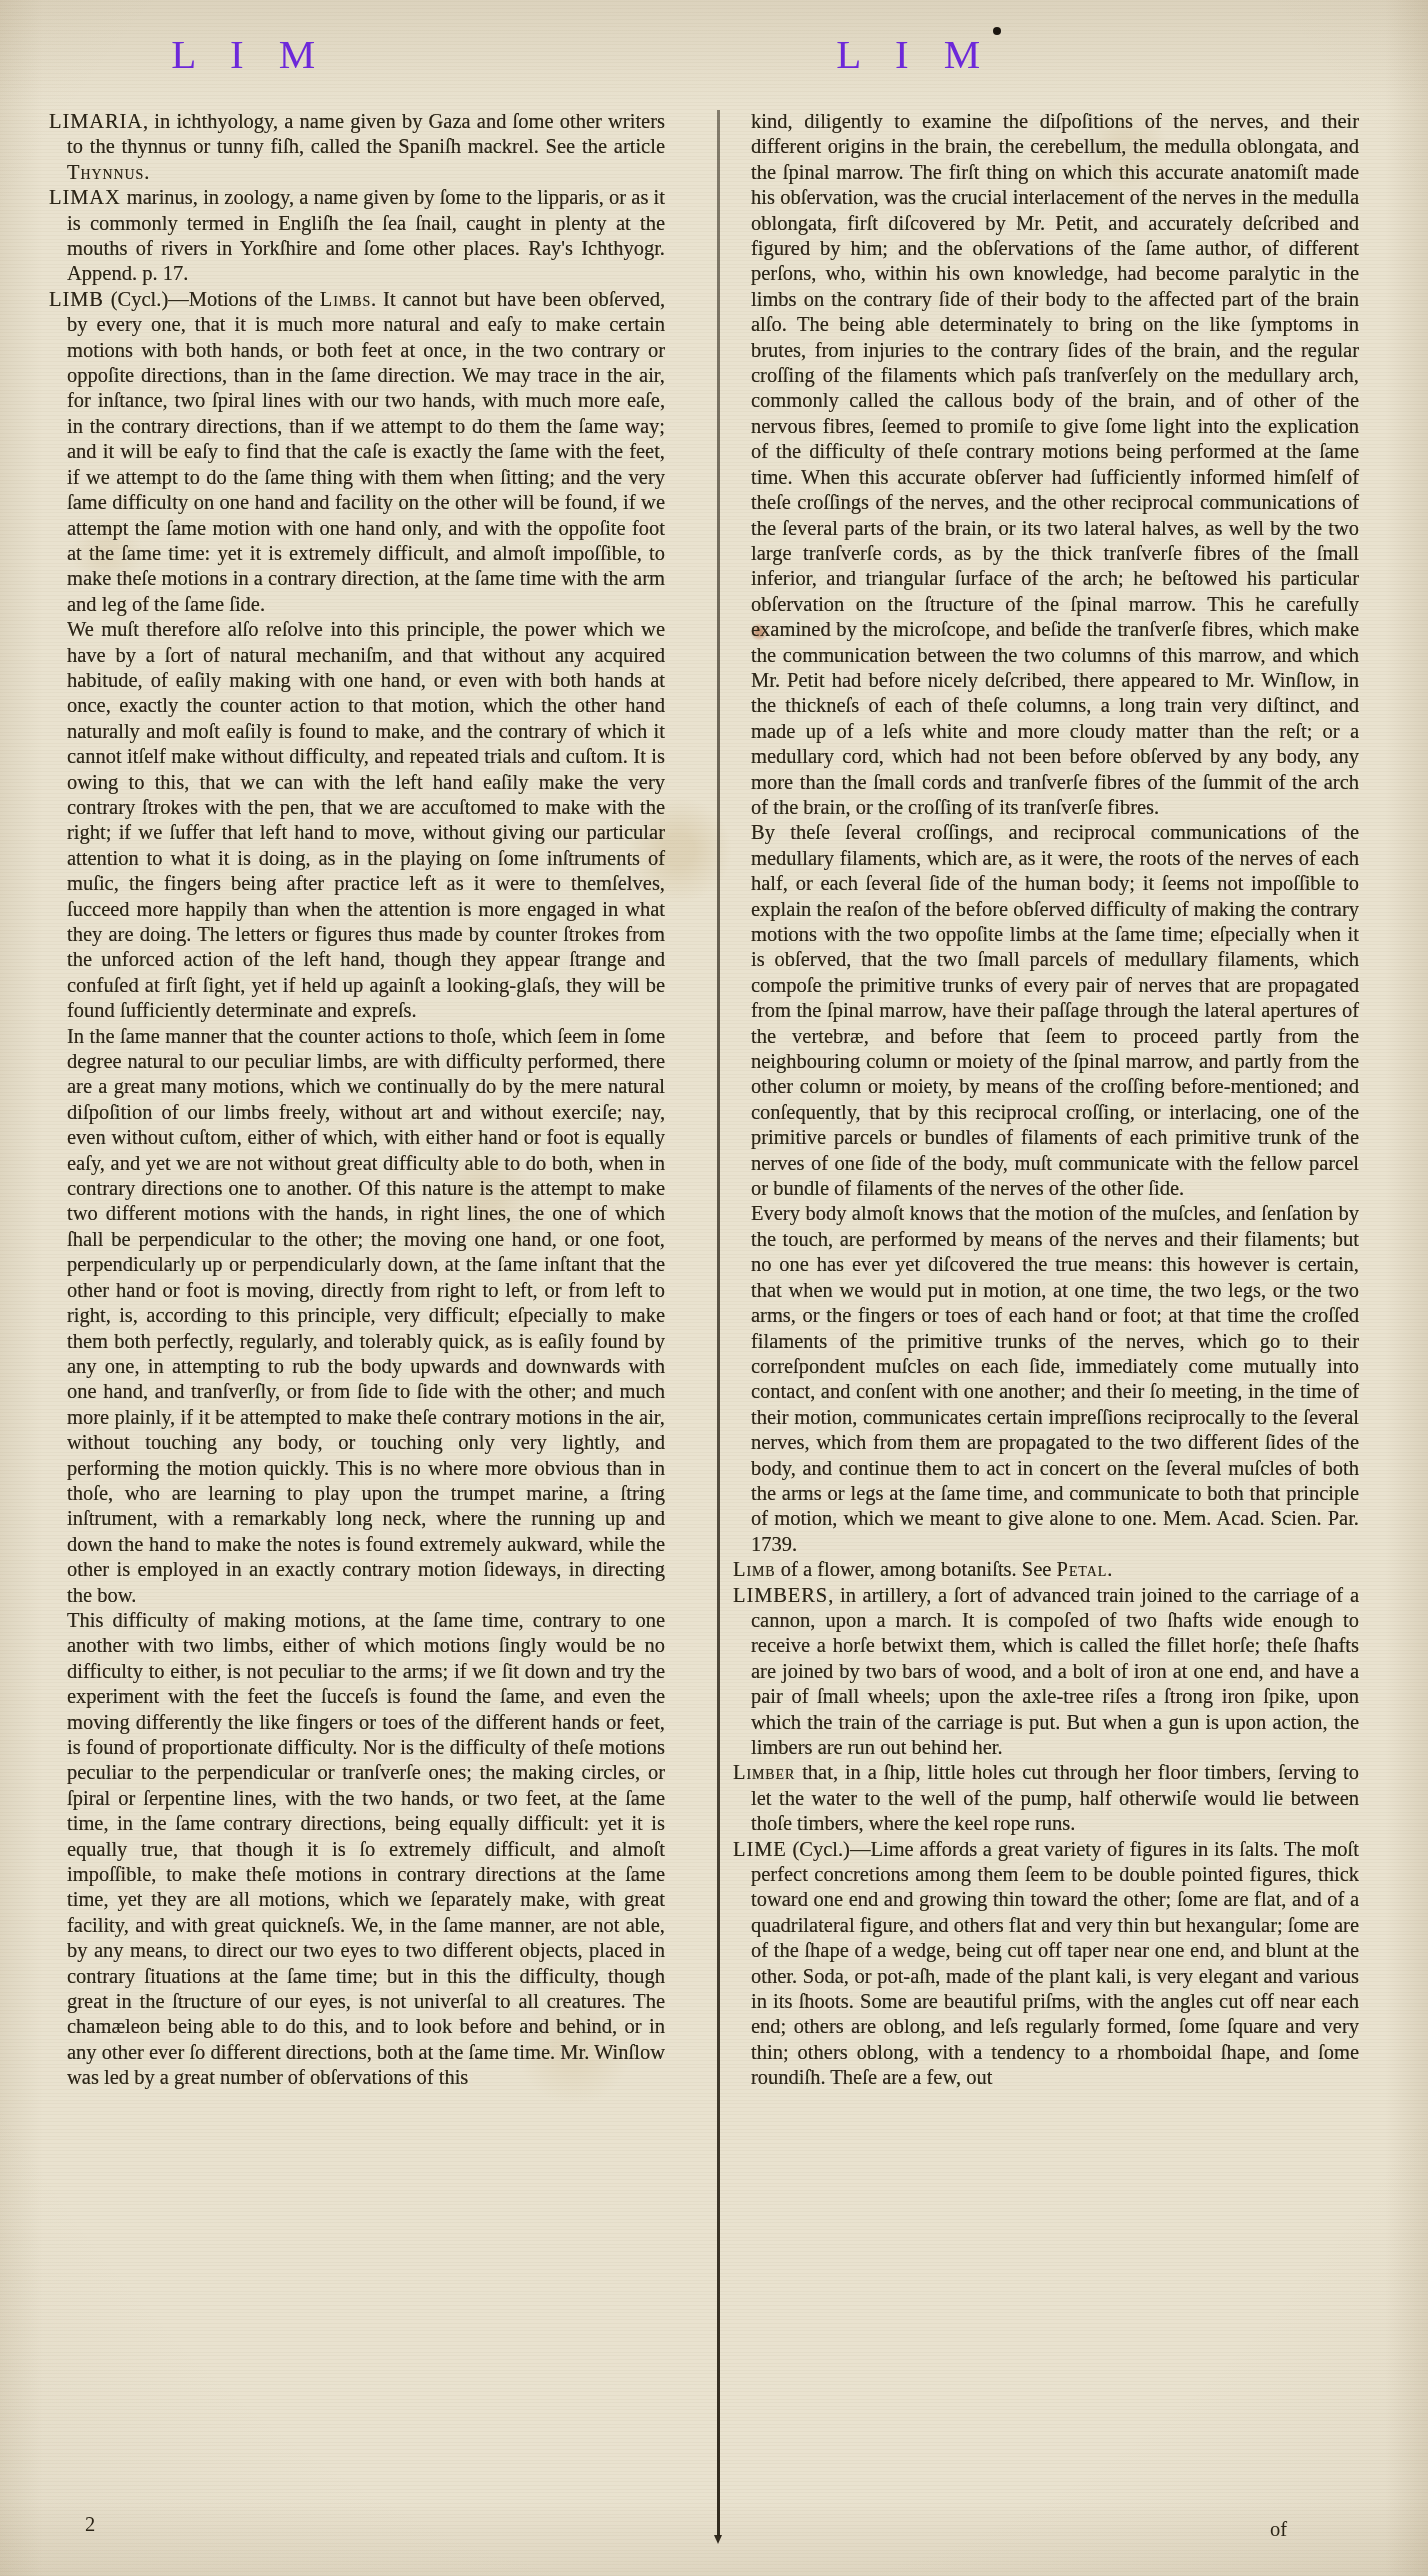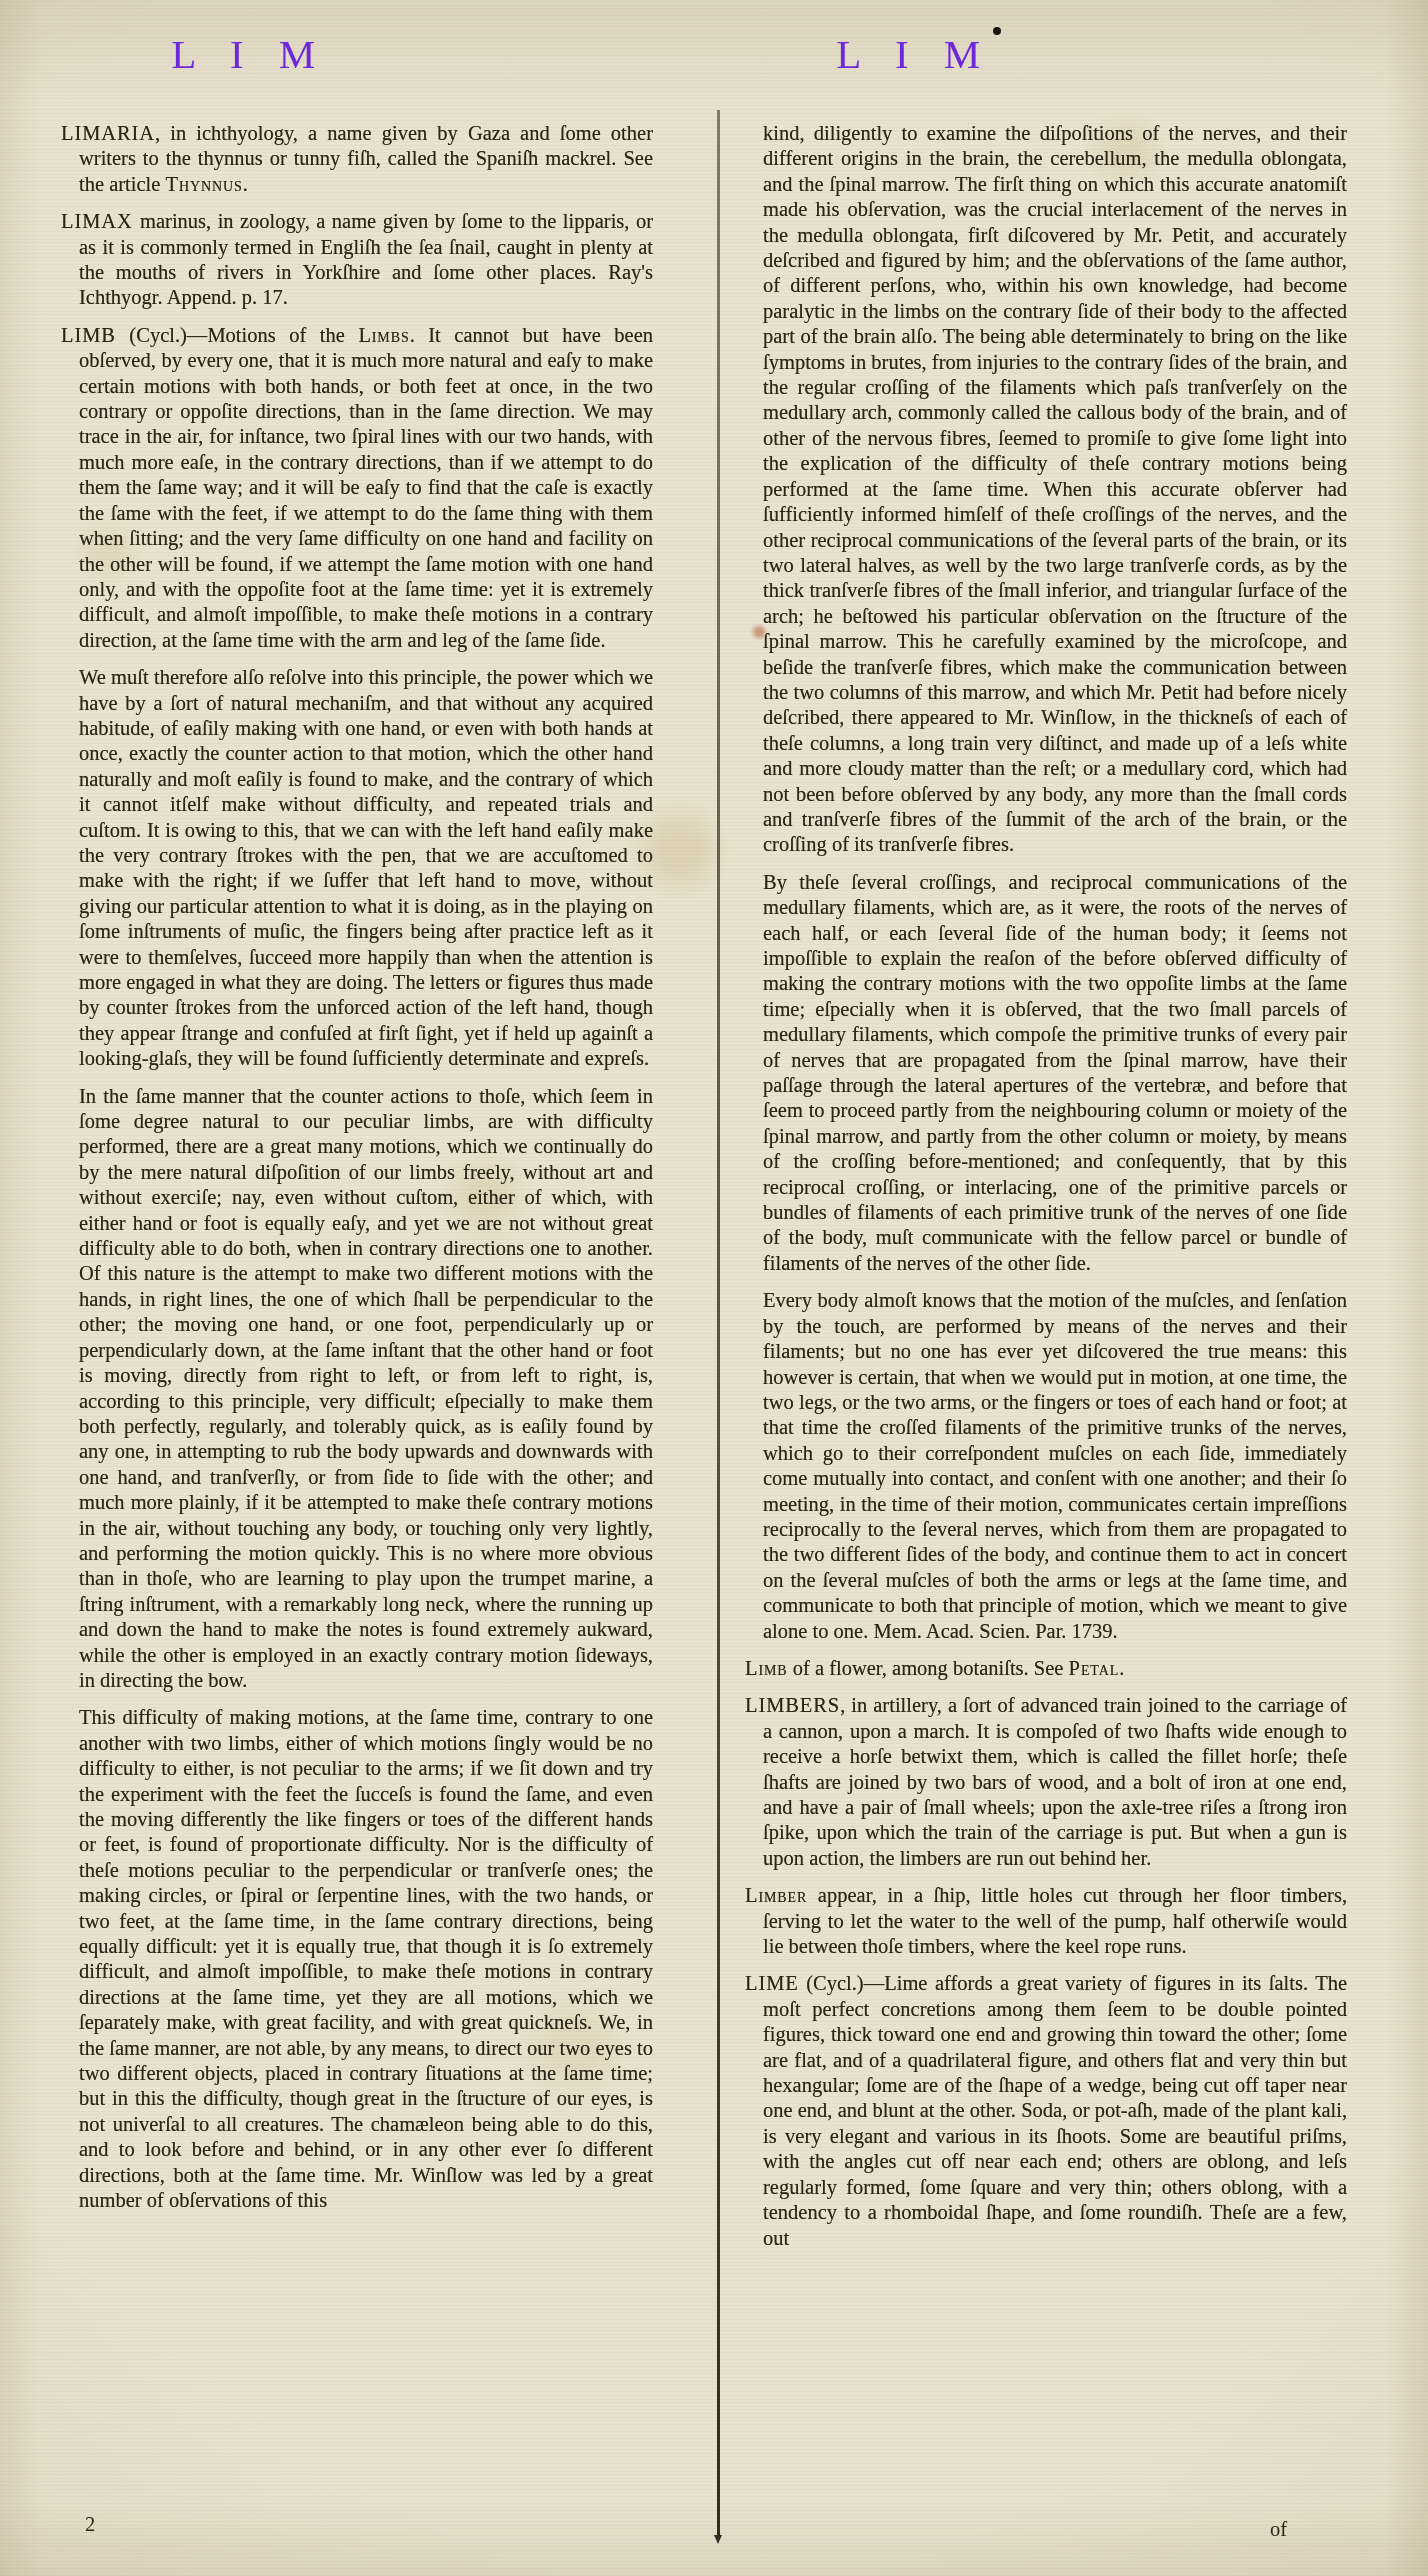--- a/index.html
+++ b/index.html
@@ -58,21 +58,21 @@
 
   .col {
     position:absolute; top:109px;
     font-size:20.5px; line-height:25.4px;
     text-align:justify;
     text-shadow:0 0 0.5px rgba(44,37,23,.55);
   }
   .col-left  { left:49px;  width:616px; }
   .col-right { left:733px; width:626px; }
 
-  .block { margin:12px; padding-left:18px; text-indent:0; }
+  .block { margin:0; padding-left:18px; text-indent:0; }
   .block.entry { text-indent:-18px; }
 
   .st-hw { letter-spacing:0.9px; }
   .st-i  { }
   .st-sc { font-variant:small-caps; letter-spacing:0.9px; }
 
   .signature { position:absolute; left:85px;  top:2513px; font-size:20.5px; }
   .catchword { position:absolute; left:1270px; top:2518px; font-size:20.5px; }
 </style>
 </head>
@@ -94,19 +94,19 @@
     <p class="block para"><span>We muſt therefore alſo reſolve into this principle, the power which we have by a ſort of natural mechaniſm, and that without any acquired habitude, of eaſily making with one hand, or even with both hands at once, exactly the counter action to that motion, which the other hand naturally and moſt eaſily is found to make, and the contrary of which it cannot itſelf make without difficulty, and repeated trials and cuſtom. It is owing to this, that we can with the left hand eaſily make the very contrary ſtrokes with the pen, that we are accuſtomed to make with the right; if we ſuffer that left hand to move, without giving our particular attention to what it is doing, as in the playing on ſome inſtruments of muſic, the fingers being after practice left as it were to themſelves, ſucceed more happily than when the attention is more engaged in what they are doing. The letters or figures thus made by counter ſtrokes from the unforced action of the left hand, though they appear ſtrange and confuſed at firſt ſight, yet if held up againſt a looking-glaſs, they will be found ſufficiently determinate and expreſs.</span></p>
     <p class="block para"><span>In the ſame manner that the counter actions to thoſe, which ſeem in ſome degree natural to our peculiar </span><span class="st-i">limbs</span><span>, are with difficulty performed, there are a great many motions, which we continually do by the mere natural diſpoſition of our </span><span class="st-i">limbs</span><span> freely, without art and without exerciſe; nay, even without cuſtom, either of which, with either hand or foot is equally eaſy, and yet we are not without great difficulty able to do both, when in contrary directions one to another. Of this nature is the attempt to make two different motions with the hands, in right lines, the one of which ſhall be perpendicular to the other; the moving one hand, or one foot, perpendicularly up or perpendicularly down, at the ſame inſtant that the other hand or foot is moving, directly from right to left, or from left to right, is, according to this principle, very difficult; eſpecially to make them both perfectly, regularly, and tolerably quick, as is eaſily found by any one, in attempting to rub the body upwards and downwards with one hand, and tranſverſly, or from ſide to ſide with the other; and much more plainly, if it be attempted to make theſe contrary motions in the air, without touching any body, or touching only very lightly, and performing the motion quickly. This is no where more obvious than in thoſe, who are learning to play upon the trumpet marine, a ſtring inſtrument, with a remarkably long neck, where the running up and down the hand to make the notes is found extremely aukward, while the other is employed in an exactly contrary motion ſideways, in directing the bow.</span></p>
     <p class="block para"><span>This difficulty of making motions, at the ſame time, contrary to one another with two </span><span class="st-i">limbs</span><span>, either of which motions ſingly would be no difficulty to either, is not peculiar to the arms; if we ſit down and try the experiment with the feet the ſucceſs is found the ſame, and even the moving differently the like fingers or toes of the different hands or feet, is found of proportionate difficulty. Nor is the difficulty of theſe motions peculiar to the perpendicular or tranſverſe ones; the making circles, or ſpiral or ſerpentine lines, with the two hands, or two feet, at the ſame time, in the ſame contrary directions, being equally difficult: yet it is equally true, that though it is ſo extremely difficult, and almoſt impoſſible, to make theſe motions in contrary directions at the ſame time, yet they are all motions, which we ſeparately make, with great facility, and with great quickneſs. We, in the ſame manner, are not able, by any means, to direct our two eyes to two different objects, placed in contrary ſituations at the ſame time; but in this the difficulty, though great in the ſtructure of our eyes, is not univerſal to all creatures. The chamæleon being able to do this, and to look before and behind, or in any other ever ſo different directions, both at the ſame time. Mr. Winſlow was led by a great number of obſervations of this</span></p>
   </div>
 <div class="col col-right">
     <p class="block para"><span>kind, diligently to examine the diſpoſitions of the nerves, and their different origins in the brain, the cerebellum, the medulla oblongata, and the ſpinal marrow. The firſt thing on which this accurate anatomiſt made his obſervation, was the crucial interlacement of the nerves in the medulla oblongata, firſt diſcovered by Mr. Petit, and accurately deſcribed and figured by him; and the obſervations of the ſame author, of different perſons, who, within his own knowledge, had become paralytic in the </span><span class="st-i">limbs</span><span> on the contrary ſide of their body to the affected part of the brain alſo. The being able determinately to bring on the like ſymptoms in brutes, from injuries to the contrary ſides of the brain, and the regular croſſing of the filaments which paſs tranſverſely on the medullary arch, commonly called the callous body of the brain, and of other of the nervous fibres, ſeemed to promiſe to give ſome light into the explication of the difficulty of theſe contrary motions being performed at the ſame time. When this accurate obſerver had ſufficiently informed himſelf of theſe croſſings of the nerves, and the other reciprocal communications of the ſeveral parts of the brain, or its two lateral halves, as well by the two large tranſverſe cords, as by the thick tranſverſe fibres of the ſmall inferior, and triangular ſurface of the arch; he beſtowed his particular obſervation on the ſtructure of the ſpinal marrow. This he carefully examined by the microſcope, and beſide the tranſverſe fibres, which make the communication between the two columns of this marrow, and which Mr. Petit had before nicely deſcribed, there appeared to Mr. Winſlow, in the thickneſs of each of theſe columns, a long train very diſtinct, and made up of a leſs white and more cloudy matter than the reſt; or a medullary cord, which had not been before obſerved by any body, any more than the ſmall cords and tranſverſe fibres of the ſummit of the arch of the brain, or the croſſing of its tranſverſe fibres.</span></p>
     <p class="block para"><span>By theſe ſeveral croſſings, and reciprocal communications of the medullary filaments, which are, as it were, the roots of the nerves of each half, or each ſeveral ſide of the human body; it ſeems not impoſſible to explain the reaſon of the before obſerved difficulty of making the contrary motions with the two oppoſite </span><span class="st-i">limbs</span><span> at the ſame time; eſpecially when it is obſerved, that the two ſmall parcels of medullary filaments, which compoſe the primitive trunks of every pair of nerves that are propagated from the ſpinal marrow, have their paſſage through the lateral apertures of the vertebræ, and before that ſeem to proceed partly from the neighbouring column or moiety of the ſpinal marrow, and partly from the other column or moiety, by means of the croſſing before-mentioned; and conſequently, that by this reciprocal croſſing, or interlacing, one of the primitive parcels or bundles of filaments of each primitive trunk of the nerves of one ſide of the body, muſt communicate with the fellow parcel or bundle of filaments of the nerves of the other ſide.</span></p>
     <p class="block para"><span>Every body almoſt knows that the motion of the muſcles, and ſenſation by the touch, are performed by means of the nerves and their filaments; but no one has ever yet diſcovered the true means: this however is certain, that when we would put in motion, at one time, the two legs, or the two arms, or the fingers or toes of each hand or foot; at that time the croſſed filaments of the primitive trunks of the nerves, which go to their correſpondent muſcles on each ſide, immediately come mutually into contact, and conſent with one another; and their ſo meeting, in the time of their motion, communicates certain impreſſions reciprocally to the ſeveral nerves, which from them are propagated to the two different ſides of the body, and continue them to act in concert on the ſeveral muſcles of both the arms or legs at the ſame time, and communicate to both that principle of motion, which we meant to give alone to one. Mem. Acad. Scien. Par. 1739.</span></p>
     <p class="block entry"><span class="st-sc">Limb</span><span> </span><span class="st-i">of a flower</span><span>, among botaniſts. See </span><span class="st-sc">Petal</span><span>.</span></p>
     <p class="block entry"><span class="st-hw">LIMBERS</span><span>, in artillery, a ſort of advanced train joined to the carriage of a cannon, upon a march. It is compoſed of two ſhafts wide enough to receive a horſe betwixt them, which is called the </span><span class="st-i">fillet horſe</span><span>; theſe ſhafts are joined by two bars of wood, and a bolt of iron at one end, and have a pair of ſmall wheels; upon the axle-tree riſes a ſtrong iron ſpike, upon which the train of the carriage is put. But when a gun is upon action, the </span><span class="st-i">limbers</span><span> are run out behind her.</span></p>
-    <p class="block entry"><span class="st-sc">Limber</span><span> </span><span class="st-i">appear</span><span>, in a ſhip, little holes cut through her floor timbers, ſerving to let the water to the well of the pump, half otherwiſe would lie between thoſe timbers, where the keel rope runs.</span></p>
+    <p class="block entry"><span class="st-sc">Limber</span><span> </span><span class="st-i">that</span><span>, in a ſhip, little holes cut through her floor timbers, ſerving to let the water to the well of the pump, half otherwiſe would lie between thoſe timbers, where the keel rope runs.</span></p>
     <p class="block entry"><span class="st-hw">LIME</span><span> (</span><span class="st-i">Cycl.</span><span>)—</span><span class="st-i">Lime</span><span> affords a great variety of figures in its ſalts. The moſt perfect concretions among them ſeem to be double pointed figures, thick toward one end and growing thin toward the other; ſome are flat, and of a quadrilateral figure, and others flat and very thin but hexangular; ſome are of the ſhape of a wedge, being cut off taper near one end, and blunt at the other. </span><span class="st-i">Soda</span><span>, or pot-aſh, made of the plant </span><span class="st-i">kali</span><span>, is very elegant and various in its ſhoots. Some are beautiful priſms, with the angles cut off near each end; others are oblong, and leſs regularly formed, ſome ſquare and very thin; others oblong, with a tendency to a rhomboidal ſhape, and ſome roundiſh. Theſe are a few, out</span></p>
   </div>
 
 <div class="signature">2</div>
 <div class="catchword">of</div>
 
 
 </body></html>

